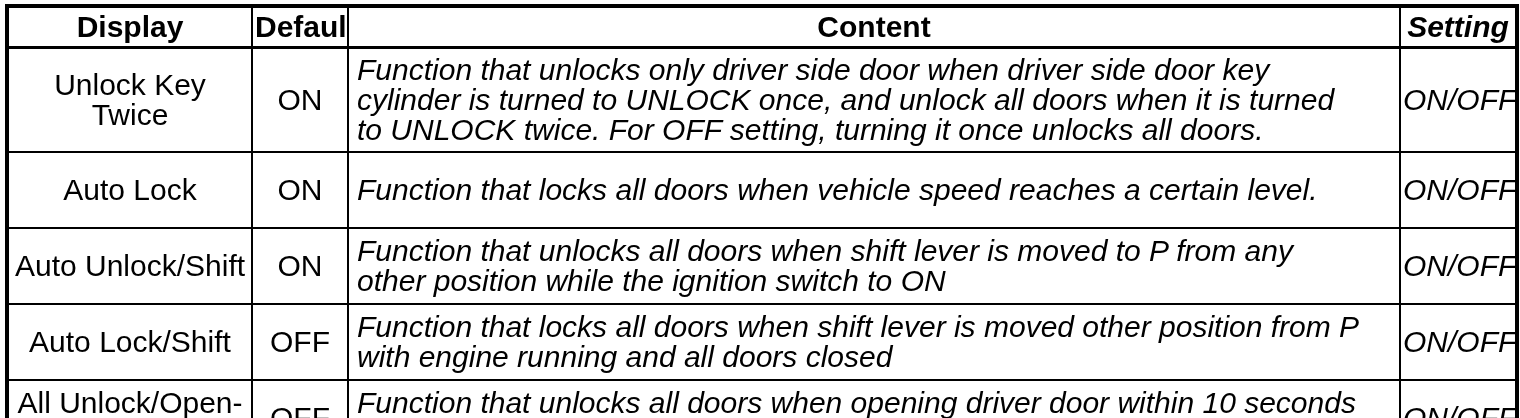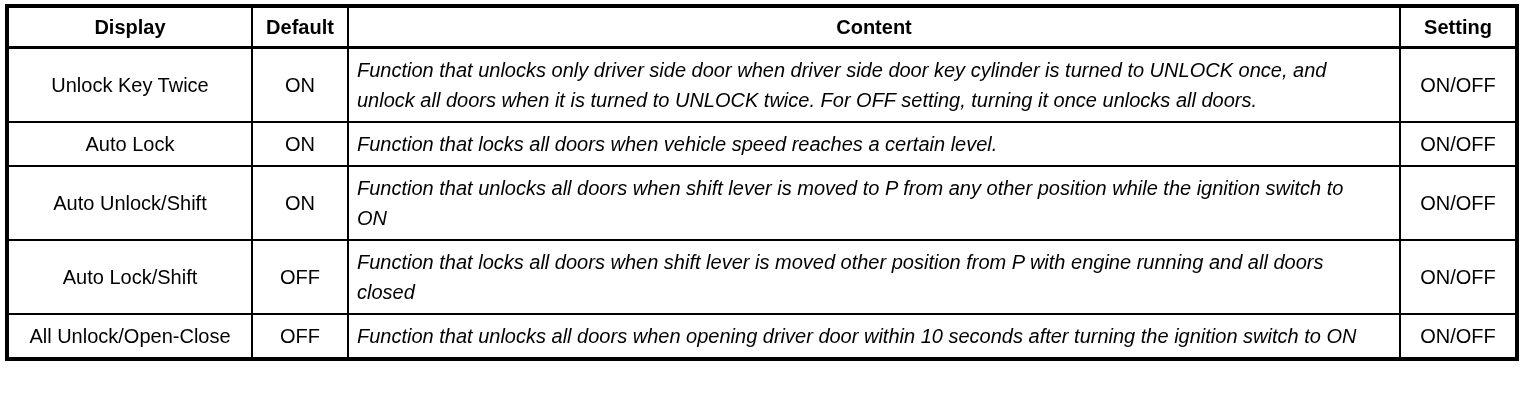--- a/index.html
+++ b/index.html
@@ -27,26 +27,26 @@
   table.spec-table col.col-display { width: 244px; }
   table.spec-table col.col-default { width: 96px; }
   table.spec-table col.col-content { width: 1052px; }
   table.spec-table col.col-setting { width: 114px; }
 
   th, td {
     box-sizing: border-box;
     border-right: 2px solid #000000;
     border-bottom: 2px solid #000000;
     vertical-align: middle;
-    font-size: 20px;
+    font-size: 30px;
     line-height: 30px;
     overflow: hidden;
     margin-top: 24px;
   }
-  th:last-child, td:last-child { border-right: none; }
+  th:last-child, td:last-child { border-right: none; font-style: italic; }
   tbody tr:last-child td { border-bottom: none; }
 
   thead th {
     font-weight: bold;
     text-align: center;
     border-bottom: 3px solid #000000;
     padding: 4px 2px;
     height: 38px;
   }
   td.c-display {
@@ -57,21 +57,21 @@
     text-align: center;
     padding: 6px 2px;
   }
   td.c-content {
     text-align: left;
     padding: 6px 34px 6px 8px;
     font-style: italic;
   }
   td.c-setting {
     text-align: center;
-    padding: 6px 2px;
+    padding: 22px 2px;
     white-space: nowrap;
   }
 </style>
 </head>
 <body>
 
 <div class="table-wrap">
   <table class="spec-table">
     <colgroup>
       <col class="col-display">

